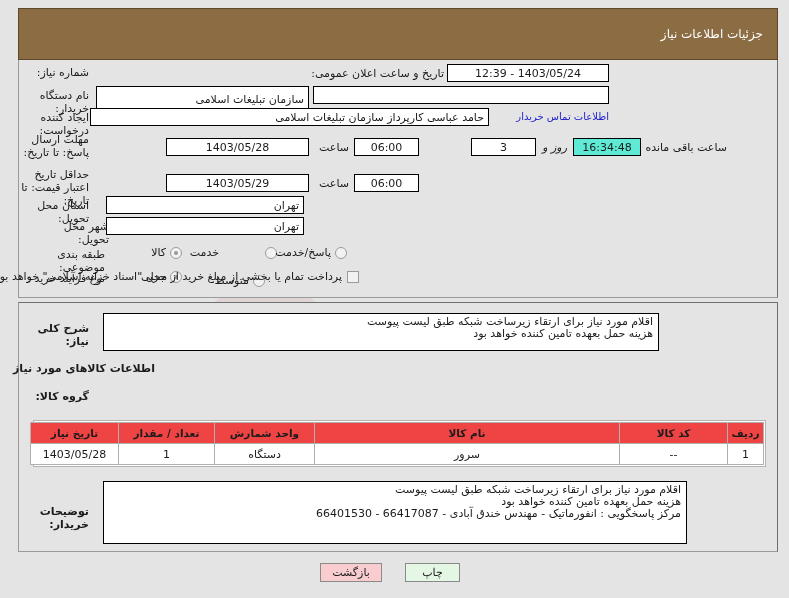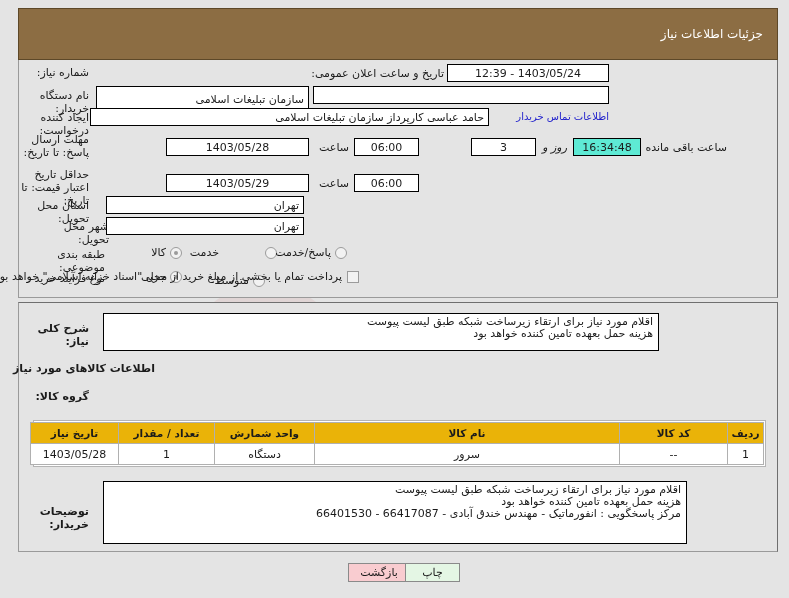--- a/index.html
+++ b/index.html
@@ -175,21 +175,21 @@
     background: #ffffff;
     padding: 1px;
   }
   table.items {
     width: 100%;
     border-collapse: collapse;
     font-size: 11px;
     table-layout: fixed;
   }
   table.items th {
-    background: #eab308;
+    background: #ef4444;
     border: 1px solid #b0b0b0;
     color: #1b1b1b;
     font-weight: bold;
     height: 21px;
     font-size: 10.5px;
     text-align: center;
   }
   table.items td {
     background: #ffffff;
     border: 1px solid #b0b0b0;
@@ -205,21 +205,21 @@
     height: 19px;
     font-size: 11px;
     display: flex;
     align-items: center;
     justify-content: center;
     border: 1px solid #8a8a8a;
     z-index: 5;
     cursor: pointer;
     color: #1b1b1b;
   }
-  #btn-back  { left: 348px; top: 563px; width: 62px; background: #f9ccd0; }
+  #btn-back  { left: 320px; top: 563px; width: 62px; background: #f9ccd0; }
   #btn-print { left: 405px; top: 563px; width: 55px; background: #e4f6e4; font-family: Liberation Serif, serif; }
 </style>
 </head>
 <body>
 
 <div class="page">
 
   <svg class="watermark" viewBox="0 0 789 180">
     <g fill="none" stroke="#c98a8a" stroke-width="16" opacity="0.55">
       <path d="M205 165 L205 95 Q205 45 265 45 Q325 45 325 95 L325 165"></path>

